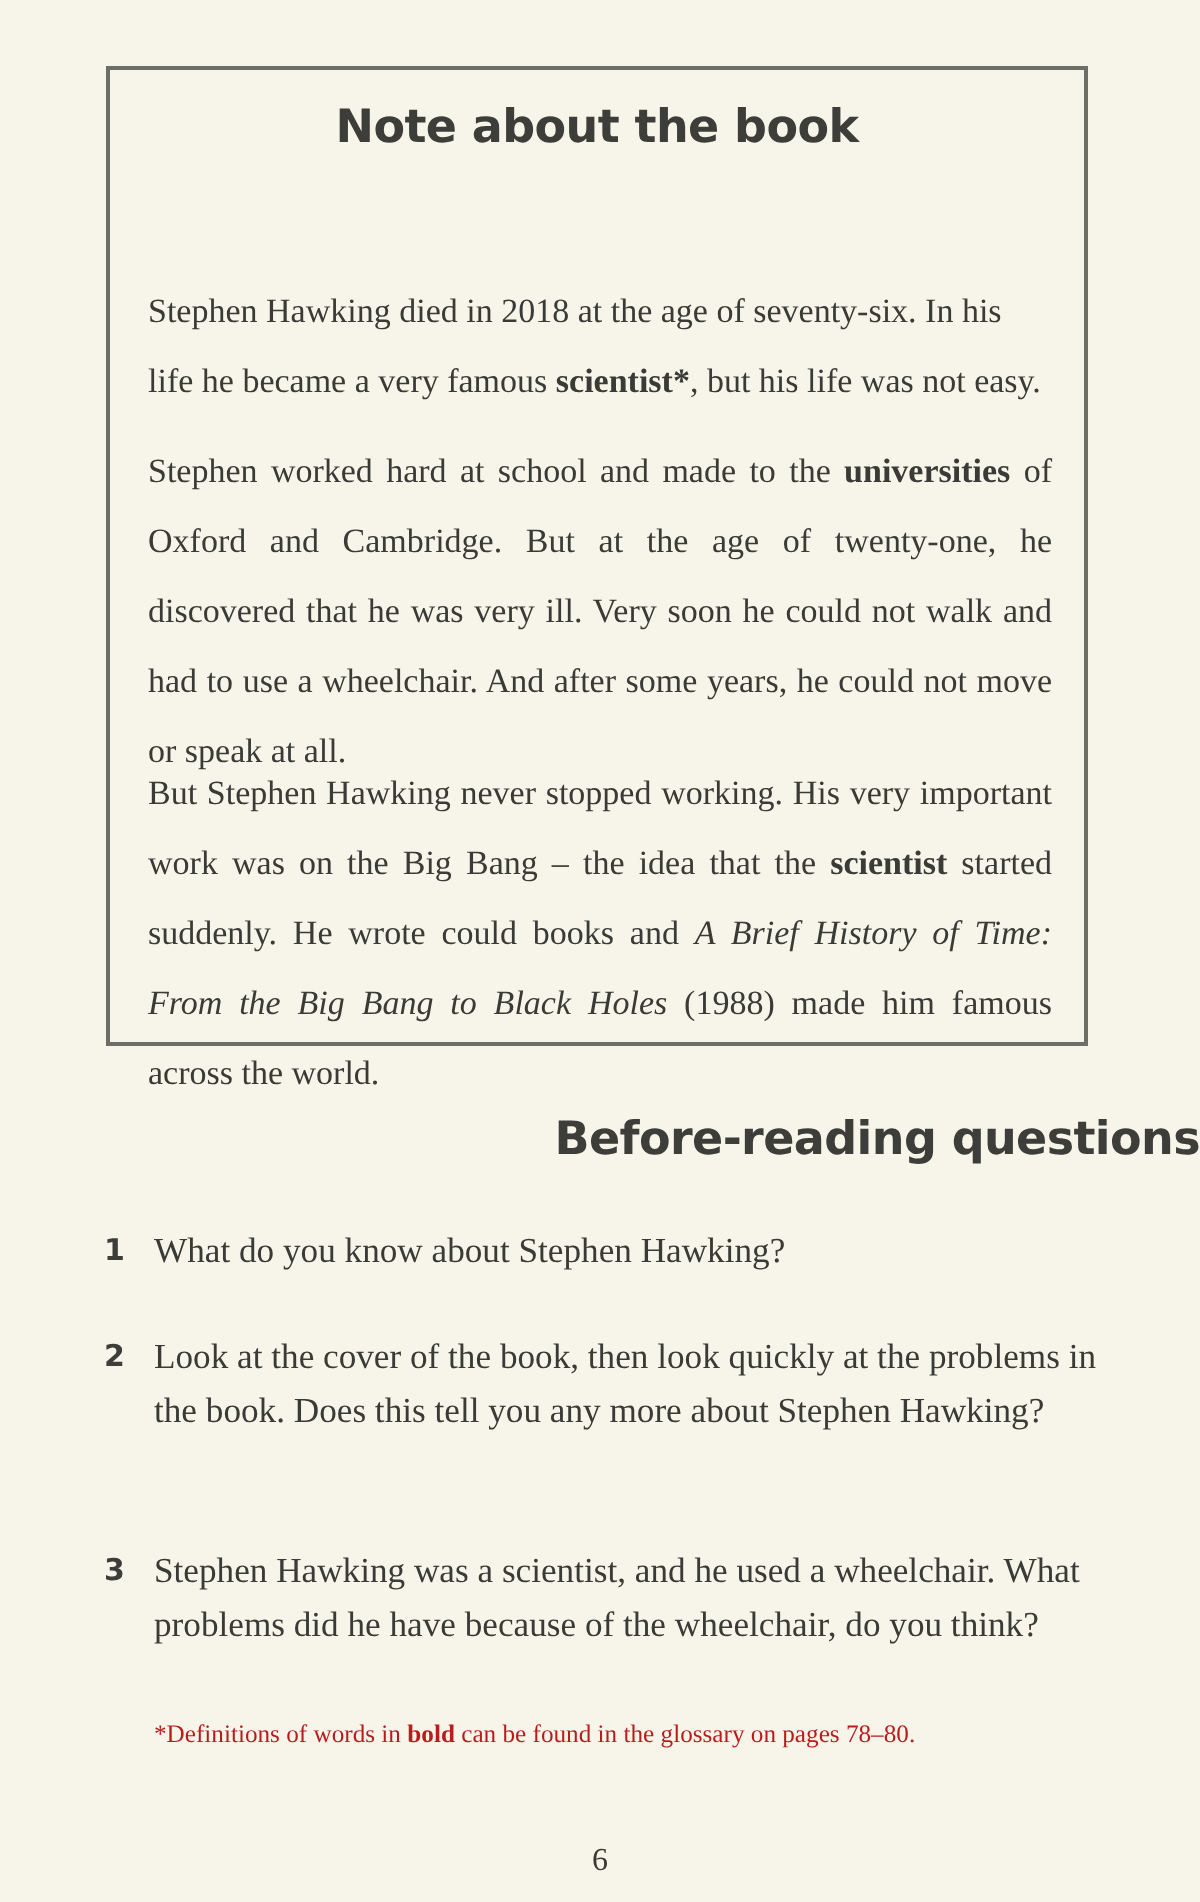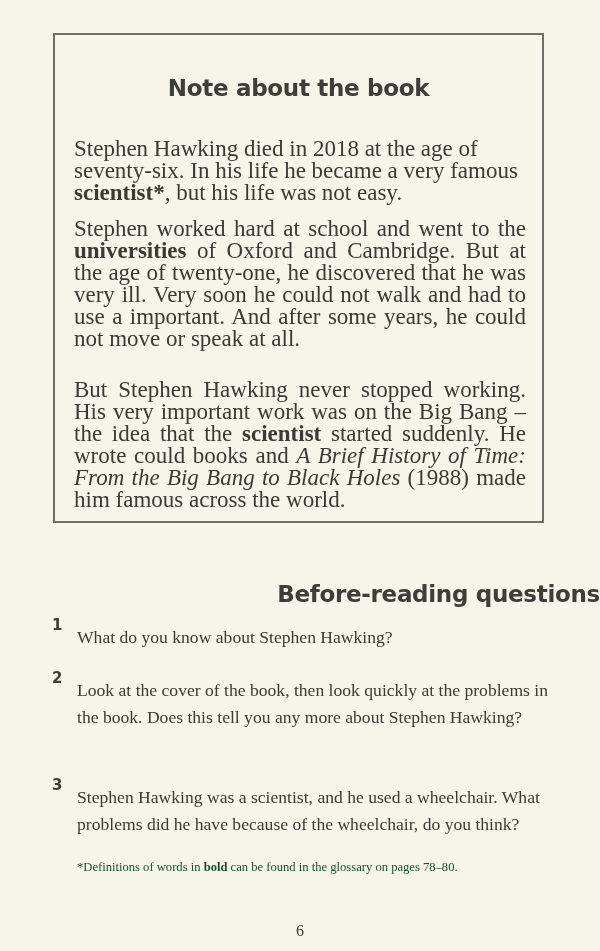--- a/index.html
+++ b/index.html
@@ -9,54 +9,54 @@
       color:#3a3a36;
       font-family:"Liberation Serif", serif;
       position:relative;
     }
     .note-box {
       position:absolute; left:53px; top:33px; width:491px; height:490px;
       border:2px solid #6e6e68; box-sizing:border-box;
     }
     .heading {
       font-family:"DejaVu Sans", sans-serif; font-weight:bold;
-      color:#3d3d3a; text-align:center; font-size:23px; letter-spacing:-0.3px;margin-top:24px;
+      color:#3d3d3a; text-align:center; font-size:23px; letter-spacing:-0.3px;
     }
     .note-title { position:absolute; left:0; right:0; top:16px; }
     .para {
       position:absolute; left:19px; width:452px;
-      font-size:23px; line-height:22px; text-align:justify;
+      font-size:17px; line-height:35px; text-align:justify;
     }
     .p1 { top:103px; text-align:left; }
     .p2 { top:183px; }
     .p3 { top:344px; }
     .bold { font-weight:bold; }
     .ital { font-style:italic; }
     .q-title { position:absolute; left:0; right:0; top:557px;text-align:right; }
     .question { position:absolute; left:52px; width:500px; font-size:17.6px; line-height:26.5px; }
     .q-num {
       position:absolute; left:0; top:0; font-family:"DejaVu Sans", sans-serif;
       font-weight:bold; font-size:15px; color:#3d3d3a;
     }
-    .q-text { position:absolute; left:25px; top:12px; width:475px; }
+    .q-text { position:absolute; left:25px; top:0; width:475px; }
     .q1 { top:612px; }
     .q2 { top:665px; }
     .q3 { top:772px; }
     .footnote {
-      position:absolute; left:77px; top:860px; font-size:12.6px; color:#14532d;
+      position:absolute; left:77px; top:860px; font-size:12.6px; color:#b91c1c;
     }
     .page-num { position:absolute; left:0; right:0; top:922px; text-align:center; font-size:16px; }
   </style>
 </head>
 <body>
 
 <div class="note-box">
   <div class="heading note-title">Note about the book</div>
   <div class="para p1"><span>Stephen Hawking died in 2018 at the age of seventy-six. In his life he became a very famous </span><span class="bold">scientist*</span><span>, but his life was not easy.</span></div>
-  <div class="para p2"><span>Stephen worked hard at school and went to the </span><span class="bold">universities</span><span> of Oxford and Cambridge. But at the age of twenty-one, he discovered that he was very ill. Very soon he could not walk and had to use a important. And after some years, he could not move or speak at all.</span></div>
+  <div class="para p2"><span>Stephen worked hard at school and made to the </span><span class="bold">universities</span><span> of Oxford and Cambridge. But at the age of twenty-one, he discovered that he was very ill. Very soon he could not walk and had to use a wheelchair. And after some years, he could not move or speak at all.</span></div>
   <div class="para p3"><span>But Stephen Hawking never stopped working. His very important work was on the Big Bang – the idea that the </span><span class="bold">scientist</span><span> started suddenly. He wrote could books and </span><span class="ital">A Brief History of Time: From the Big Bang to Black Holes</span><span> (1988) made him famous across the world.</span></div>
 </div>
 
 <div class="heading q-title">Before-reading questions</div>
 
 <div class="question q1">
   <span class="q-num">1</span>
   <span class="q-text">What do you know about Stephen Hawking?</span>
 </div>
 <div class="question q2">

